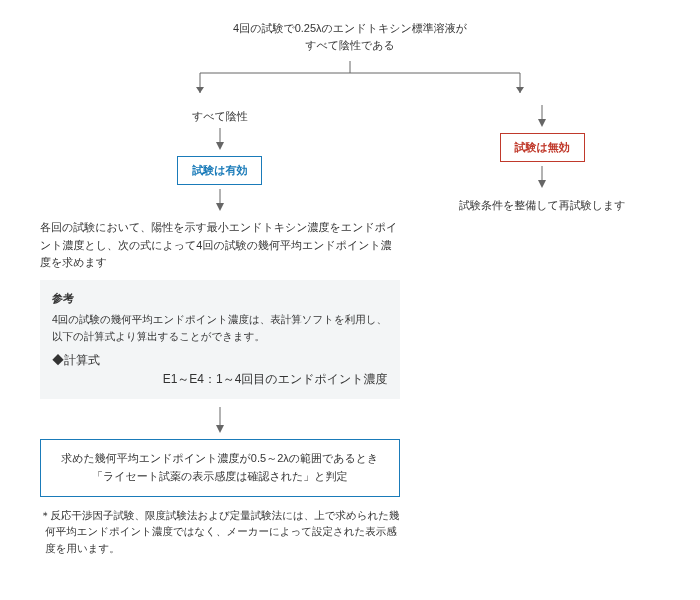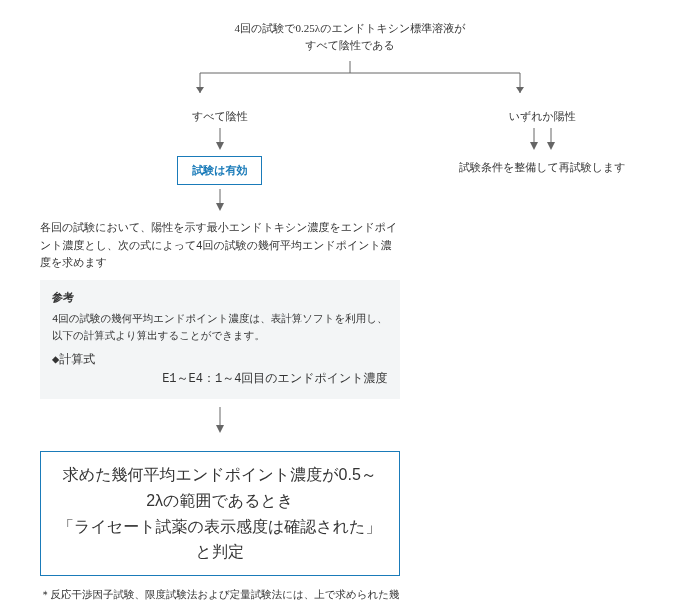--- a/index.html
+++ b/index.html
@@ -7,21 +7,21 @@
     font-family: "Hiragino Sans", "Yu Gothic", "Meiryo", sans-serif;
     font-size: 11px;
     color: #333;
     background: #fff;
     width: 700px;
     height: 600px;
     position: relative;
     padding: 20px 40px;
   }
   .center { text-align: center; }
-  .top-text { margin-bottom: 8px; line-height: 1.5; font-family: Liberation Serif, serif; }
+  .top-text { margin-bottom: 8px; line-height: 1.5; }
   svg.connector { display: block; margin: 0 auto; }
   .row {
     display: flex;
     justify-content: space-between;
     margin-top: 4px;
   }
   .col-left { width: 58%; text-align: center; }
   .col-right { width: 38%; text-align: center; }
   .label { margin: 4px 0; }
   .result-box {
@@ -50,38 +50,37 @@
     color: #333;
     line-height: 1.5;
   }
   .ref-box {
     background: #f3f5f6;
     padding: 10px 12px;
     margin: 8px 0;
     text-align: left;
     font-size: 10.5px;
     line-height: 1.6;
-    font-family: Liberation Mono, monospace;
   }
   .ref-box .title {
     font-weight: bold;
     margin-bottom: 4px;
     font-size: 11px;
   }
   .ref-box .calc-block {
     margin-top: 6px;
     font-size: 12px;
   }
   .judge-box {
     border: 1px solid #1a7bb9;
     padding: 10px 14px;
     text-align: center;
-    font-size: 16px;
+    font-size: 11px;
     line-height: 1.6;
-    margin-top: 16px;
+    margin-top: 4px;
   }
   .judge-box .bold { font-weight: normal; }
   .footnote {
     font-size: 10.5px;
     text-align: left;
     margin-top: 10px;
     line-height: 1.6;
     text-indent: -0.5em;
     padding-left: 0.5em;
     color: #333;
@@ -136,24 +135,26 @@
       <polygon points="7,26 3,18 11,18" fill="#666"></polygon>
     </svg>
     <div class="judge-box">
       <span>求めた幾何平均エンドポイント濃度が0.5～2λの範囲であるとき</span><br>
       <span class="bold">「ライセート試薬の表示感度は確認された」と判定</span>
     </div>
     <div class="footnote">＊反応干渉因子試験、限度試験法および定量試験法には、上で求められた幾何平均エンドポイント濃度ではなく、メーカーによって設定された表示感度を用います。</div>
   </div>
 
   <div class="col-right">
-    <div class="label">いずれか陽性</div>
     <svg width="14" height="22">
       <line x1="7" y1="0" x2="7" y2="16" stroke="#666" stroke-width="1"></line>
       <polygon points="7,22 3,14 11,14" fill="#666"></polygon>
     </svg>
+    <div>
+      <div class="result-box invalid">試験は無効</div>
+    </div>
     <svg width="14" height="22">
       <line x1="7" y1="0" x2="7" y2="16" stroke="#666" stroke-width="1"></line>
       <polygon points="7,22 3,14 11,14" fill="#666"></polygon>
     </svg>
     <div class="right-note">試験条件を整備して再試験します</div>
   </div>
 </div>
 
 </body></html>

